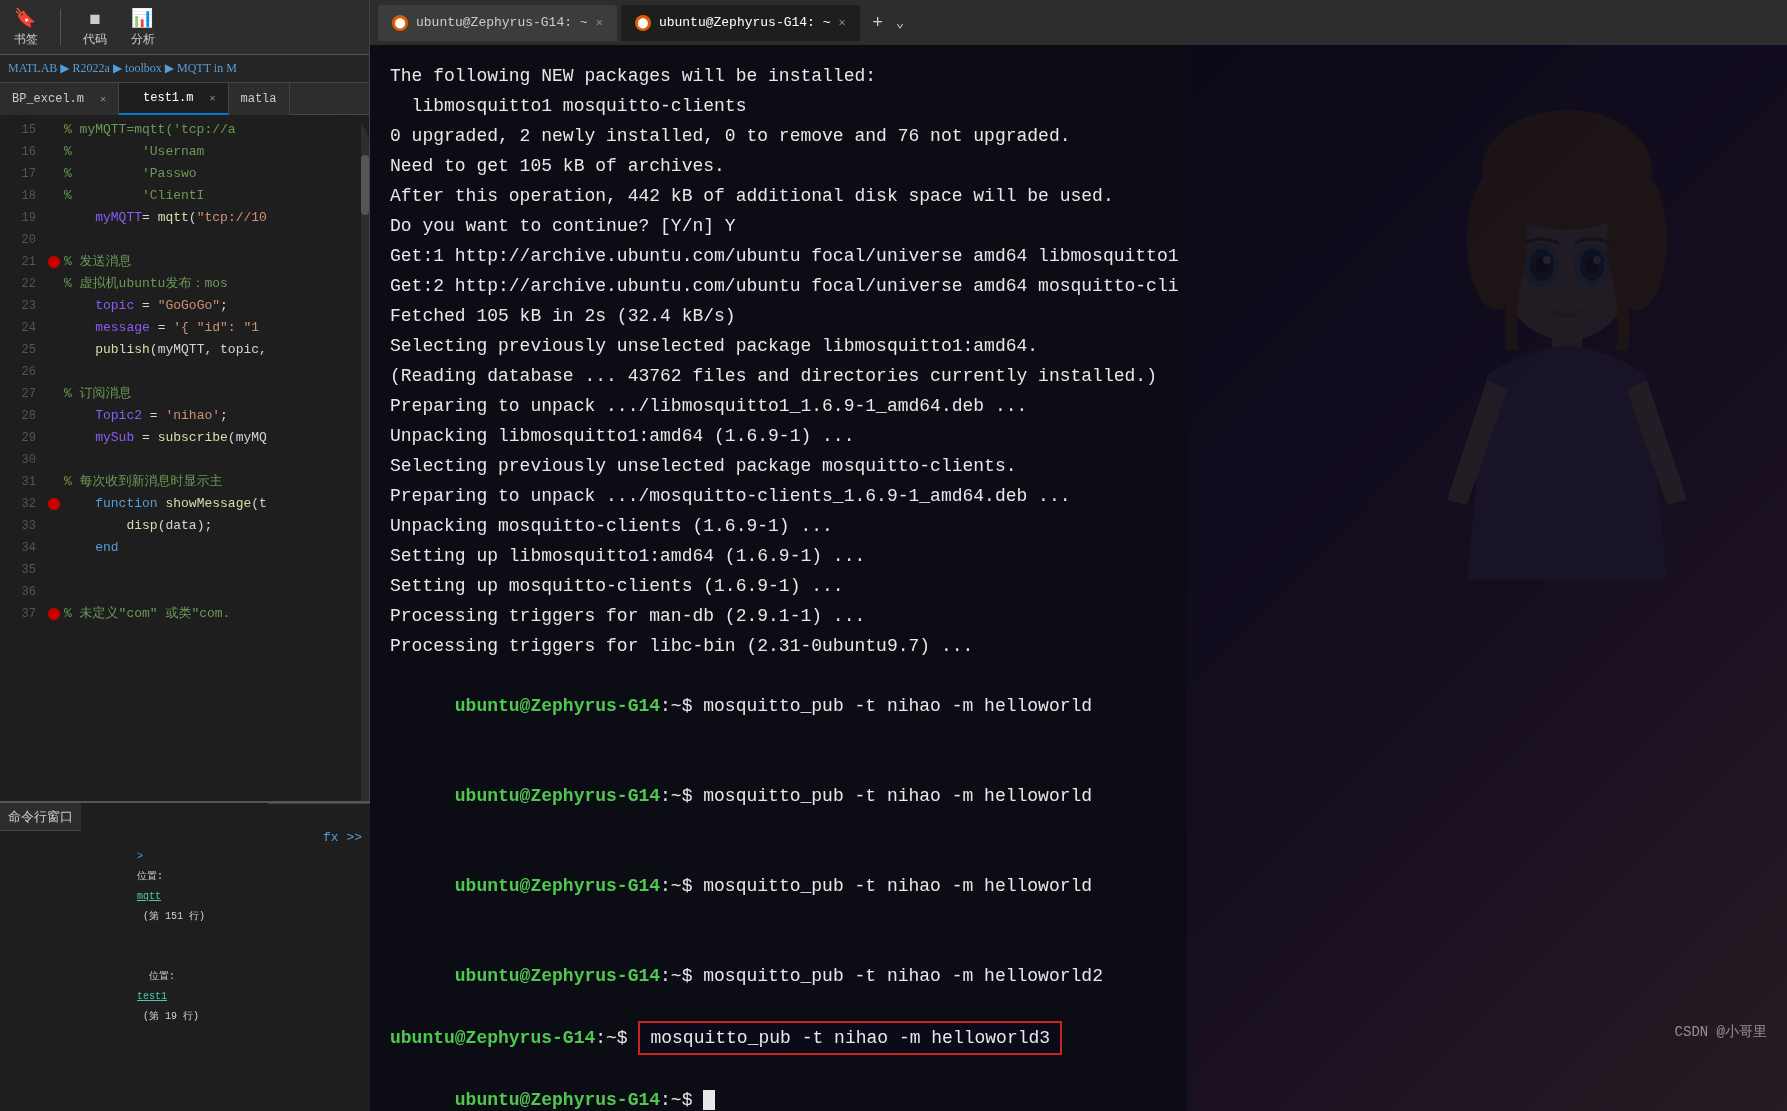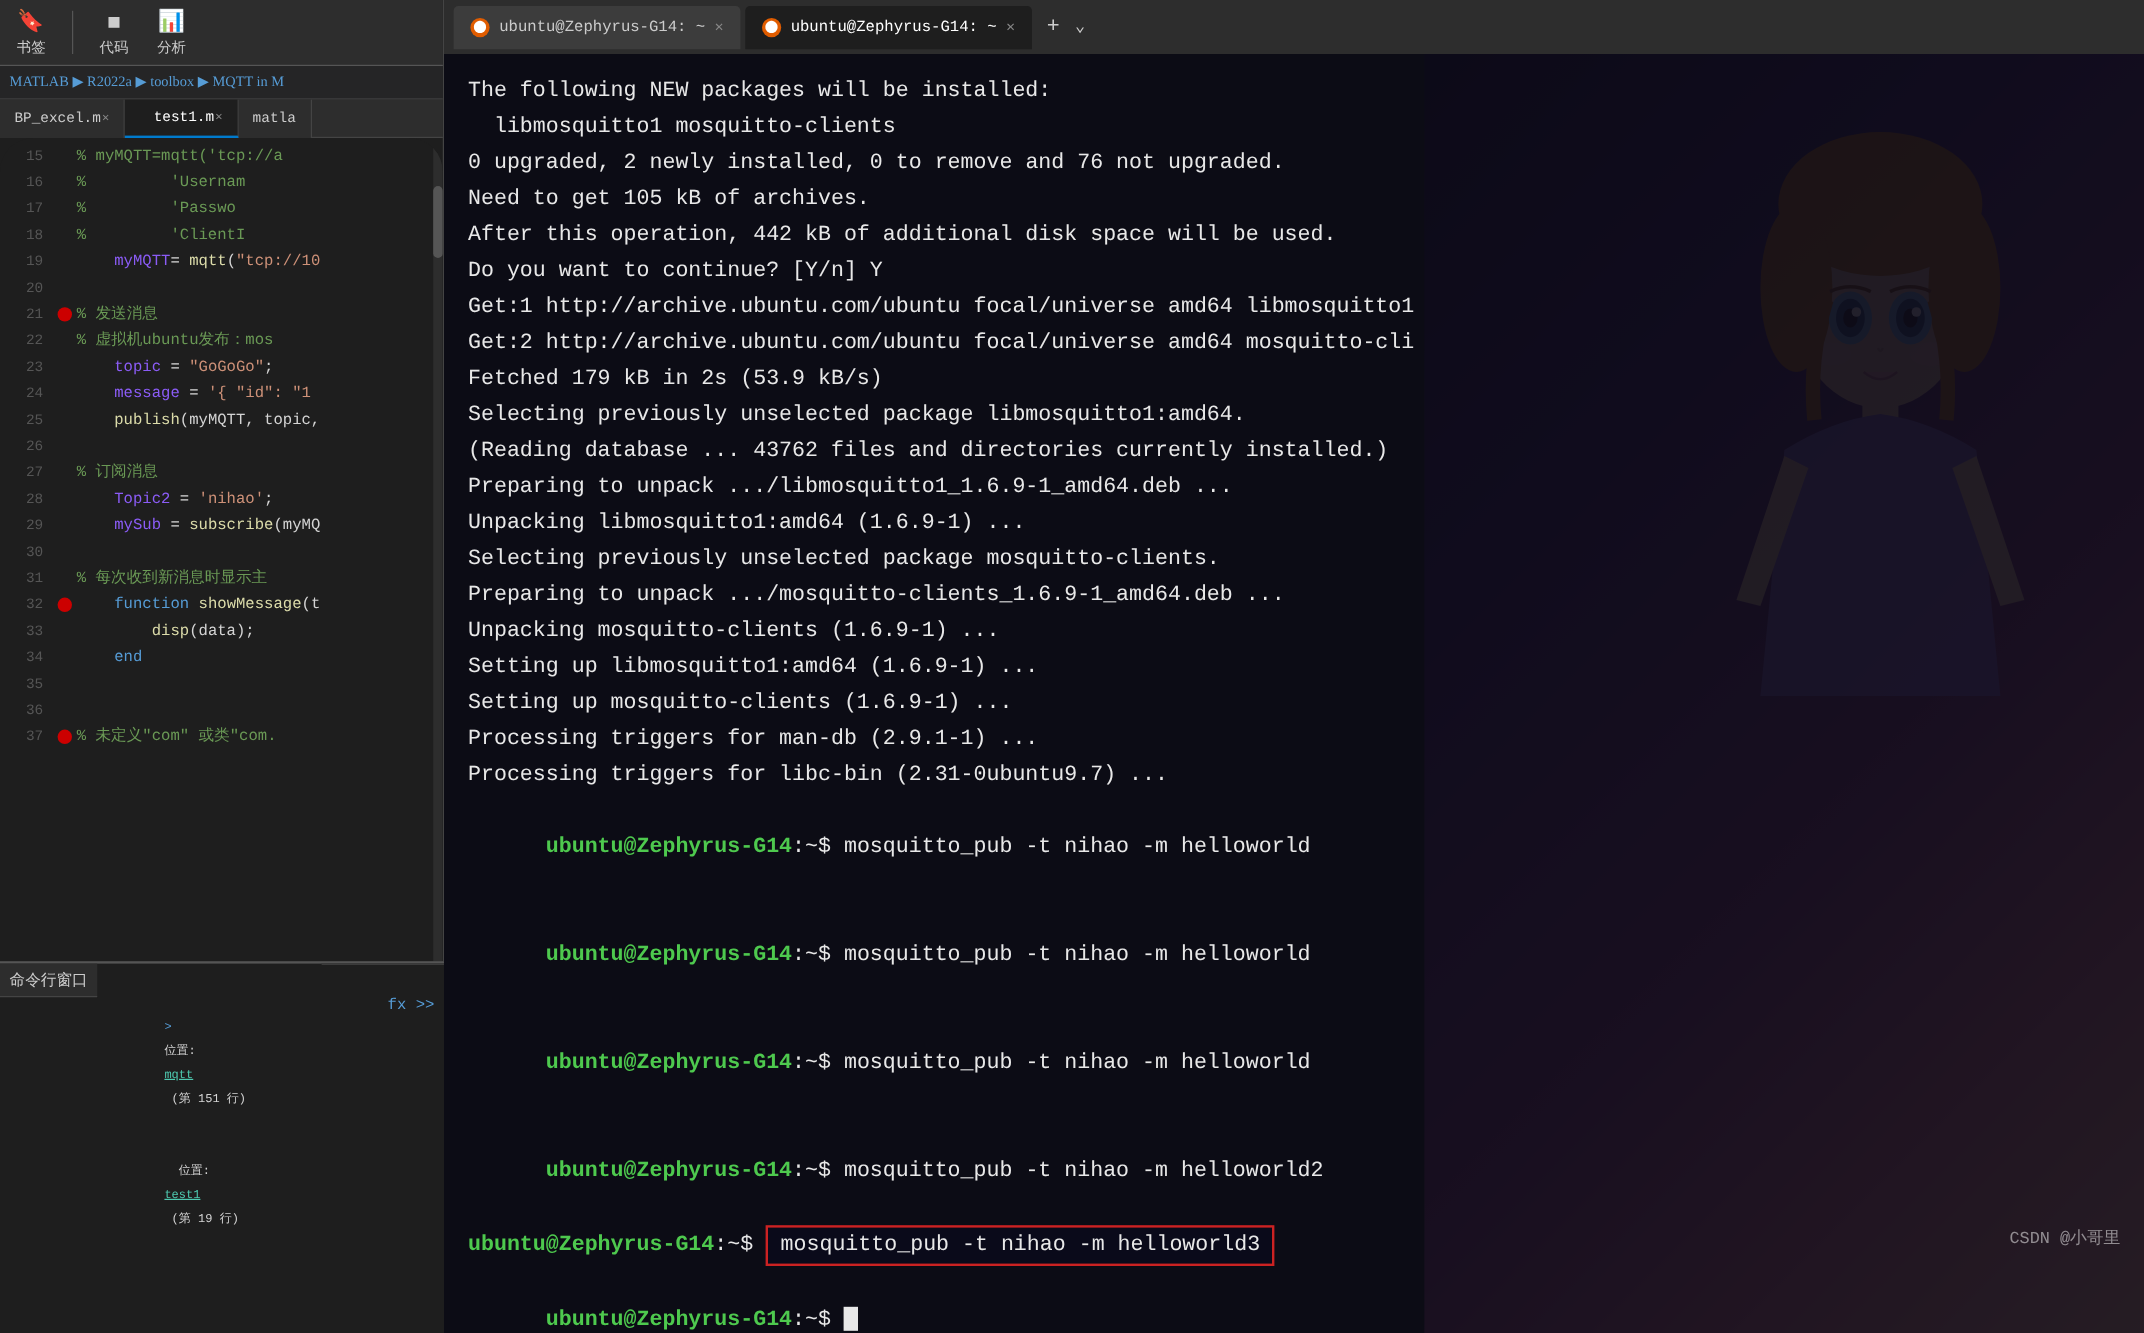--- a/index.html
+++ b/index.html
@@ -73,21 +73,21 @@
       border-bottom: 1px solid #444;
     }
 
     .tab {
       height: 32px;
       padding: 0 12px;
       font-size: 12px;
       color: #ccc;
       display: flex;
       align-items: center;
-      gap: 1px;
+      gap: 16px;
       cursor: pointer;
       border-right: 1px solid #444;
       background: #2d2d2d;
     }
 
     .tab.active {
       background: #1e1e1e;
       color: #fff;
       border-bottom: 2px solid #007acc;
       padding-left: 24px;
@@ -587,21 +587,21 @@
   <div class="terminal-content">
 
     <div class="term-line">The following NEW packages will be installed:</div>
     <div class="term-line">  libmosquitto1 mosquitto-clients</div>
     <div class="term-line">0 upgraded, 2 newly installed, 0 to remove <span style="color:#e8e8e8;">and</span> 76 not upgraded.</div>
     <div class="term-line">Need to get 105 kB of archives.</div>
     <div class="term-line">After this operation, 442 kB of additional disk space will be used.</div>
     <div class="term-line">Do you want to continue? [Y/n] Y</div>
     <div class="term-line">Get:1 http://archive.ubuntu.com/ubuntu focal/universe amd64 libmosquitto1</div>
     <div class="term-line">Get:2 http://archive.ubuntu.com/ubuntu focal/universe amd64 mosquitto-cli</div>
-    <div class="term-line">Fetched 179 kB in 2s (53.9 kB/s)</div>
+    <div class="term-line">Fetched 105 kB in 2s (32.4 kB/s)</div>
     <div class="term-line">Selecting previously unselected package libmosquitto1:amd64.</div>
     <div class="term-line">(Reading database ... 43762 files <span style="color:#e8e8e8;">and</span> directories currently installed.)</div>
     <div class="term-line">Preparing to unpack .../libmosquitto1_1.6.9-1_amd64.deb ...</div>
     <div class="term-line">Unpacking libmosquitto1:amd64 (1.6.9-1) ...</div>
     <div class="term-line">Selecting previously unselected package mosquitto-clients.</div>
     <div class="term-line">Preparing to unpack .../mosquitto-clients_1.6.9-1_amd64.deb ...</div>
     <div class="term-line">Unpacking mosquitto-clients (1.6.9-1) ...</div>
     <div class="term-line">Setting up libmosquitto1:amd64 (1.6.9-1) ...</div>
     <div class="term-line">Setting up mosquitto-clients (1.6.9-1) ...</div>
     <div class="term-line">Processing triggers for man-db (2.9.1-1) ...</div>

